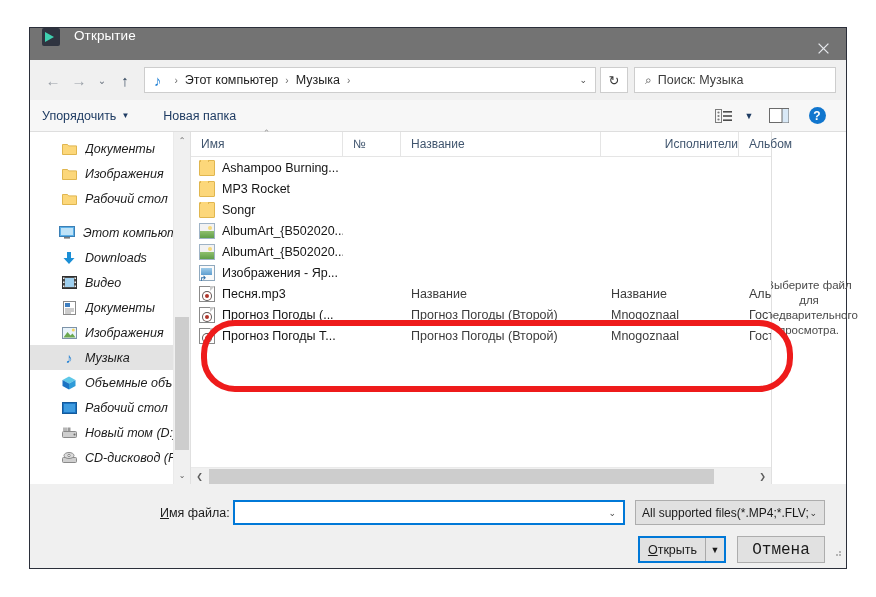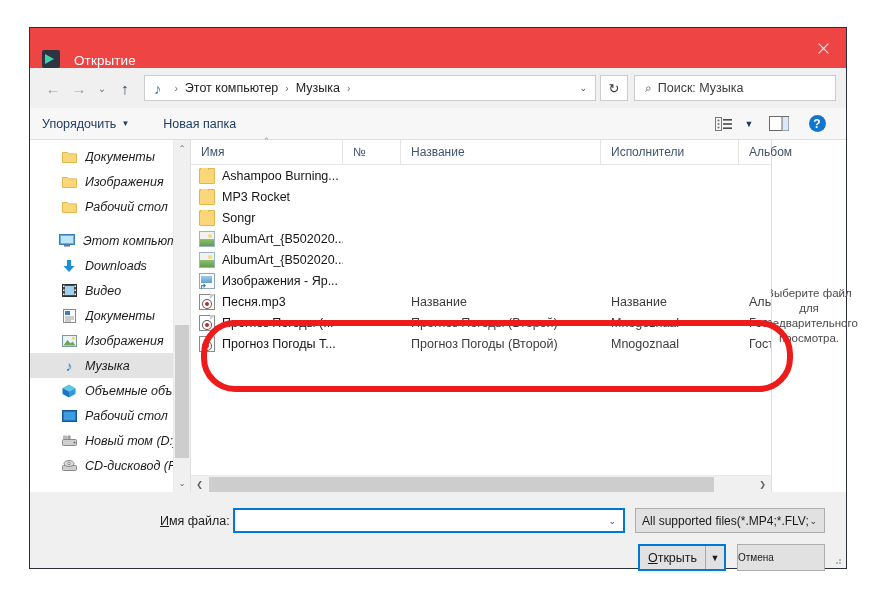--- a/index.html
+++ b/index.html
@@ -16,23 +16,23 @@
     position: absolute;
     left: 30px; top: 28px;
     width: 816px; height: 540px;
     background: #f0f0f0;
     box-shadow: 0 0 0 1px #2b2f3a;
   }
 
   
   .titlebar {
     position: relative;
-    height: 40px;
-    background: #ef4444;
-    display: flex; align-items: flex-end;
+    height: 32px;
+    background: #737373;
+    display: flex; align-items: flex-start;
   }
   .title-icon {
     width: 18px; height: 18px; margin-left: 12px;
     background: #2f3440;
     border-radius: 2px;
     position: relative; flex: none;
   }
   .title-icon::after {
     content: "";
     position: absolute; left: 3px; top: 4px;
@@ -176,21 +176,21 @@
     font-size: 12px; color: #40556e; position: relative;
   }
   .col {
     height: 25px; display: flex; align-items: center;
     padding-left: 10px; border-right: 1px solid #e5e5e5;
     position: relative; flex: none;
   }
   .col.c-name { width: 152px; }
   .col.c-num  { width: 58px; }
   .col.c-title{ width: 200px; }
-  .col.c-art  { width: 138px; }
+  .col.c-art  { width: 138px; justify-content: flex-end; }
   .col.c-alb  { width: 140px; border-right: none; }
   .sort-mark {
     position: absolute; left: 50%; top: -4px; transform: translateX(-50%);
     color: #9a9a9a; font-size: 9px;
   }
 
   .rows { position: relative; flex: 1 1 auto; overflow: hidden; }
   .row {
     height: 21px; display: flex; align-items: center;
     font-size: 12.5px; color: #151515; white-space: nowrap;
@@ -322,22 +322,22 @@
   .open-main u { text-decoration: underline; }
   .open-split {
     width: 19px; height: 100%; border-left: 1px solid #a9a9a9;
     display: flex; align-items: center; justify-content: center;
     font-size: 9px; color: #1a1a1a;
   }
   .cancel-btn {
     position: absolute; left: 707px; top: 52px;
     width: 88px; height: 27px;
     background: #e1e1e1; border: 1px solid #adadad;
-    display: flex; align-items: center; justify-content: flex-start;
-    font-size: 10px; color: #1a1a1a;
+    display: flex; align-items: center; justify-content: center;
+    font-size: 16px; color: #1a1a1a; font-family: Liberation Mono, monospace;
   }
   .grip {
     position: absolute; right: 4px; bottom: 3px;
     width: 10px; height: 10px; color: #b5b5b5; font-size: 9px;
   }
 
   
   .annot {
     position: absolute;
     left: 201px; top: 320px;

